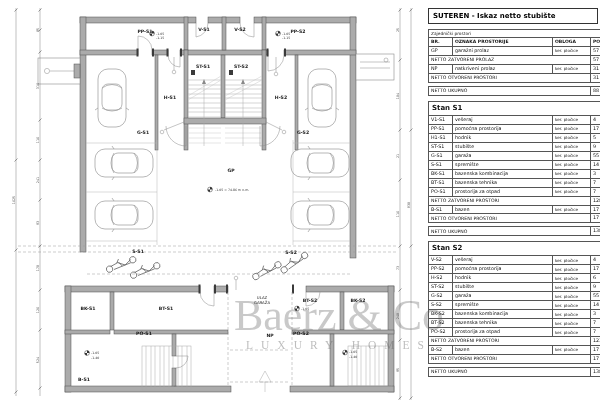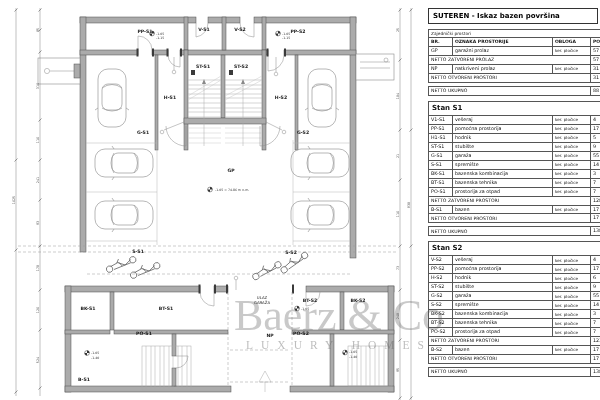--- a/index.html
+++ b/index.html
@@ -261,21 +261,21 @@
         </g>
     </svg>
   </div>
 
   <div id="watermark">
     <div class="wm1">Baerz &amp; Co</div>
     <div class="wm2">LUXURY HOMES</div>
   </div>
 
   <div id="tables">
-    <div class="ttl">SUTEREN - Iskaz bazen površina</div>
+    <div class="ttl">SUTEREN - Iskaz netto stubište</div>
     <table class="t">
       <colgroup>
           <col class="c-br">
           <col class="c-nm">
           <col class="c-ob">
           <col class="c-pv">
         </colgroup>
       <tbody>
           <tr class="sub">
             <td colspan="4">Zajednički prostori</td>

